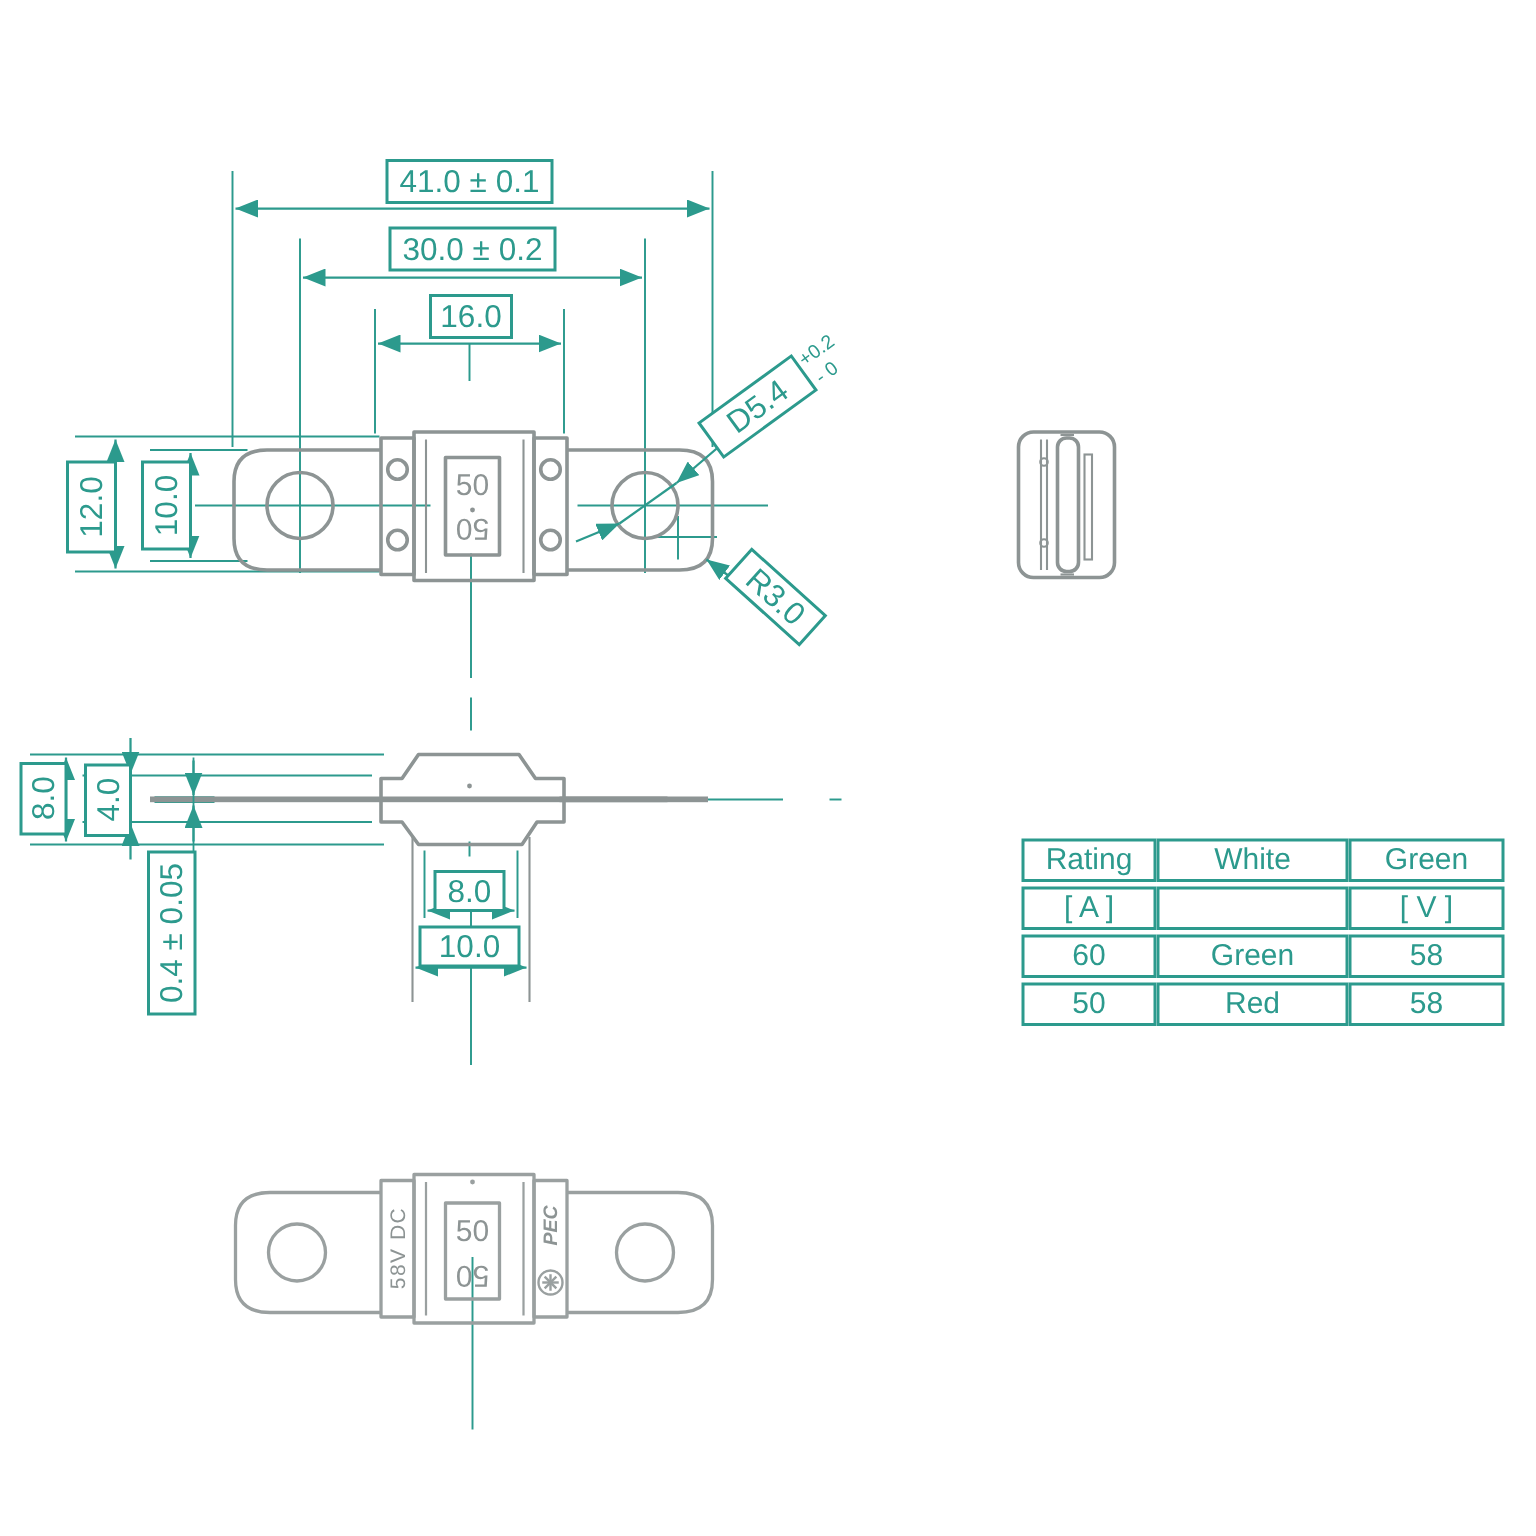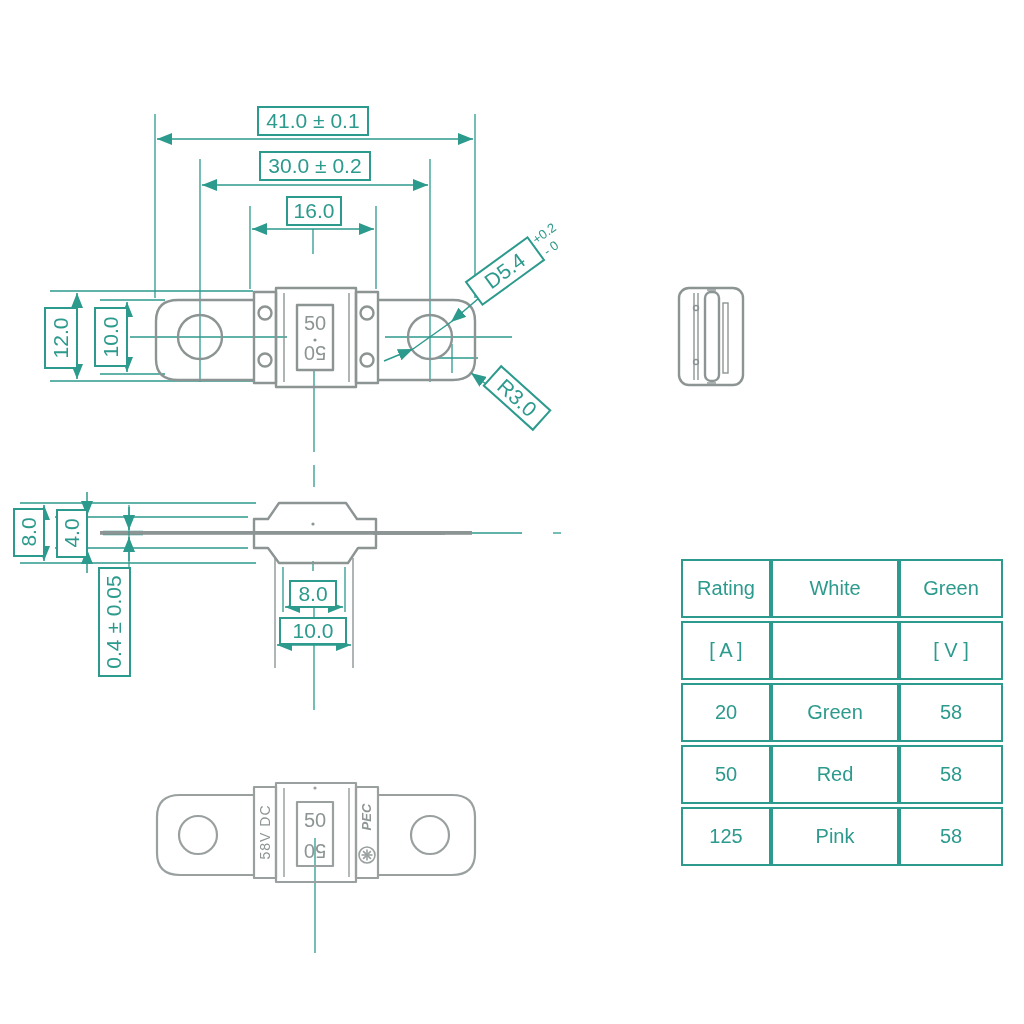--- a/index.html
+++ b/index.html
@@ -16,21 +16,21 @@
   .tealline{stroke:#2c9a8d;stroke-width:1.3;fill:none;}
   .dimline{stroke:#2c9a8d;stroke-width:1.5;fill:none;}
   .part{stroke:#8d9494;stroke-width:2.4;fill:none;stroke-linejoin:round;}
   .part-thin{stroke:#8d9494;stroke-width:1.4;fill:none;}
   .part-b{stroke:#9aa0a0;stroke-width:2.2;fill:none;stroke-linejoin:round;}
   .part-b-thin{stroke:#9aa0a0;stroke-width:1.5;fill:none;}
 
   #rating-table{position:absolute;left:681px;top:556px;border-collapse:separate;
                 border-spacing:0 3px;table-layout:fixed;}
   #rating-table th,#rating-table td{border:2px solid #2c9a8d;background:#fff;color:#2c9a8d;
-                text-align:center;font-size:20px;font-weight:normal;height:25px;padding:15px 2px;
+                text-align:center;font-size:20px;font-weight:normal;height:25px;padding:0 2px;
                 font-family:"Liberation Sans",sans-serif;}
   .col-rating{width:90px;}
   .col-color{width:128px;}
   .col-volt{width:104px;}
 </style>
 </head>
 <body>
 
 <div id="canvas">
 
@@ -232,30 +232,25 @@
       <th>Green</th>
     </tr>
     <tr>
       <th>[ A ]</th>
       <th></th>
       <th>[ V ]</th>
     </tr>
   </thead>
   <tbody>
     <tr>
-      <td>20</td>
+      <td>60</td>
       <td>Green</td>
       <td>58</td>
     </tr>
     <tr>
       <td>50</td>
       <td>Red</td>
       <td>58</td>
     </tr>
-    <tr>
-      <td>125</td>
-      <td>Pink</td>
-      <td>58</td>
-    </tr>
   </tbody>
 </table>
 
 </div>
 
 </body></html>

